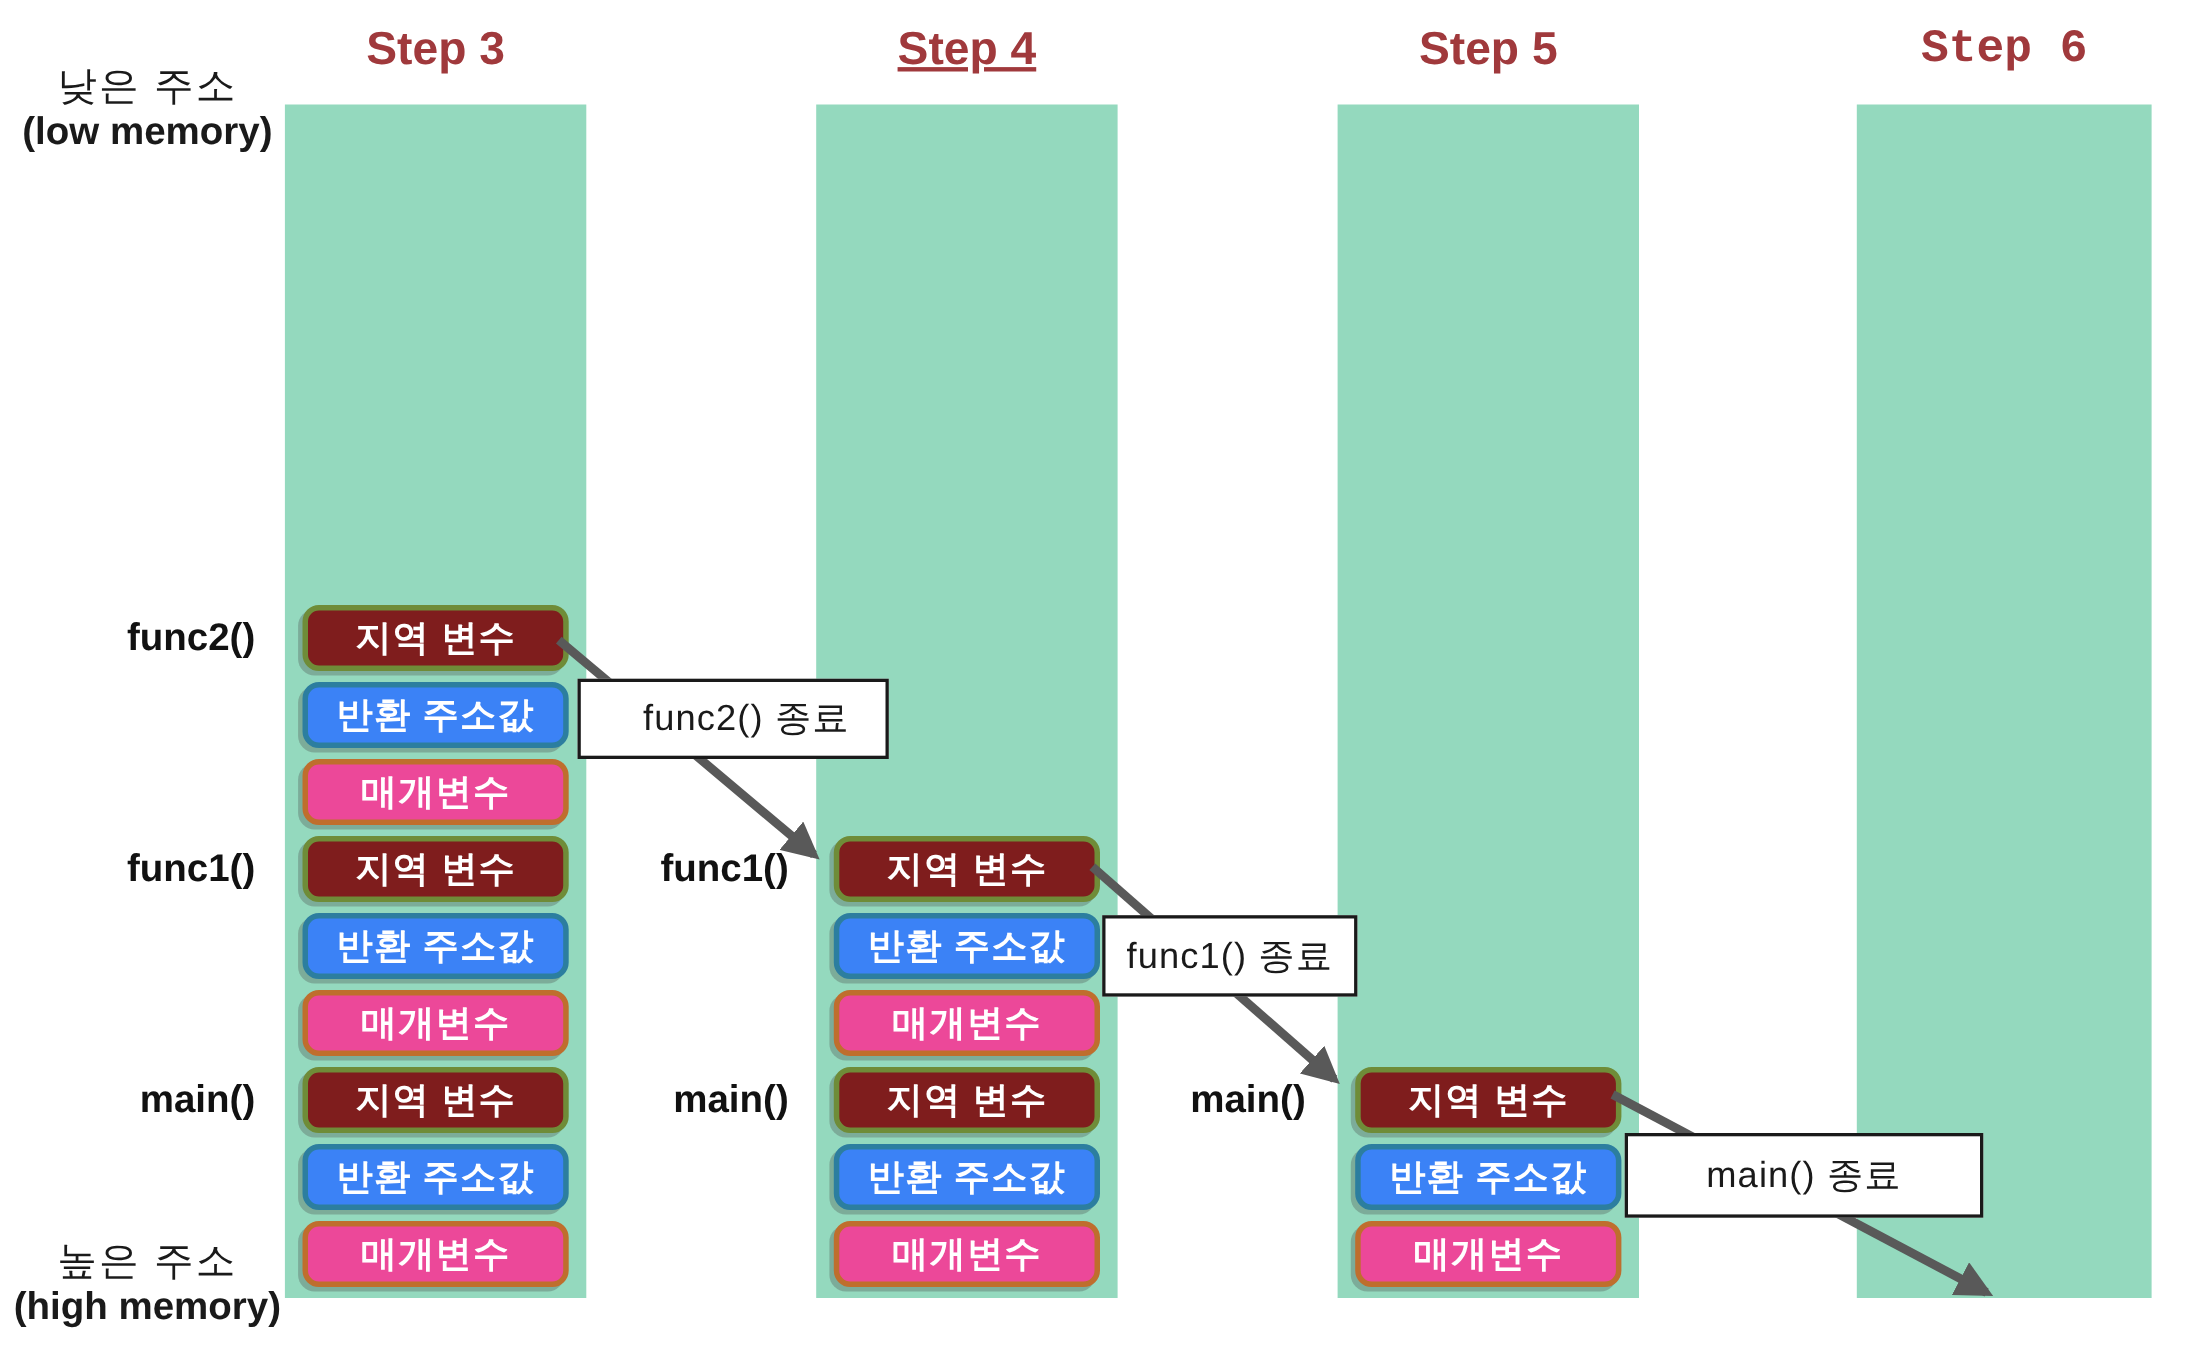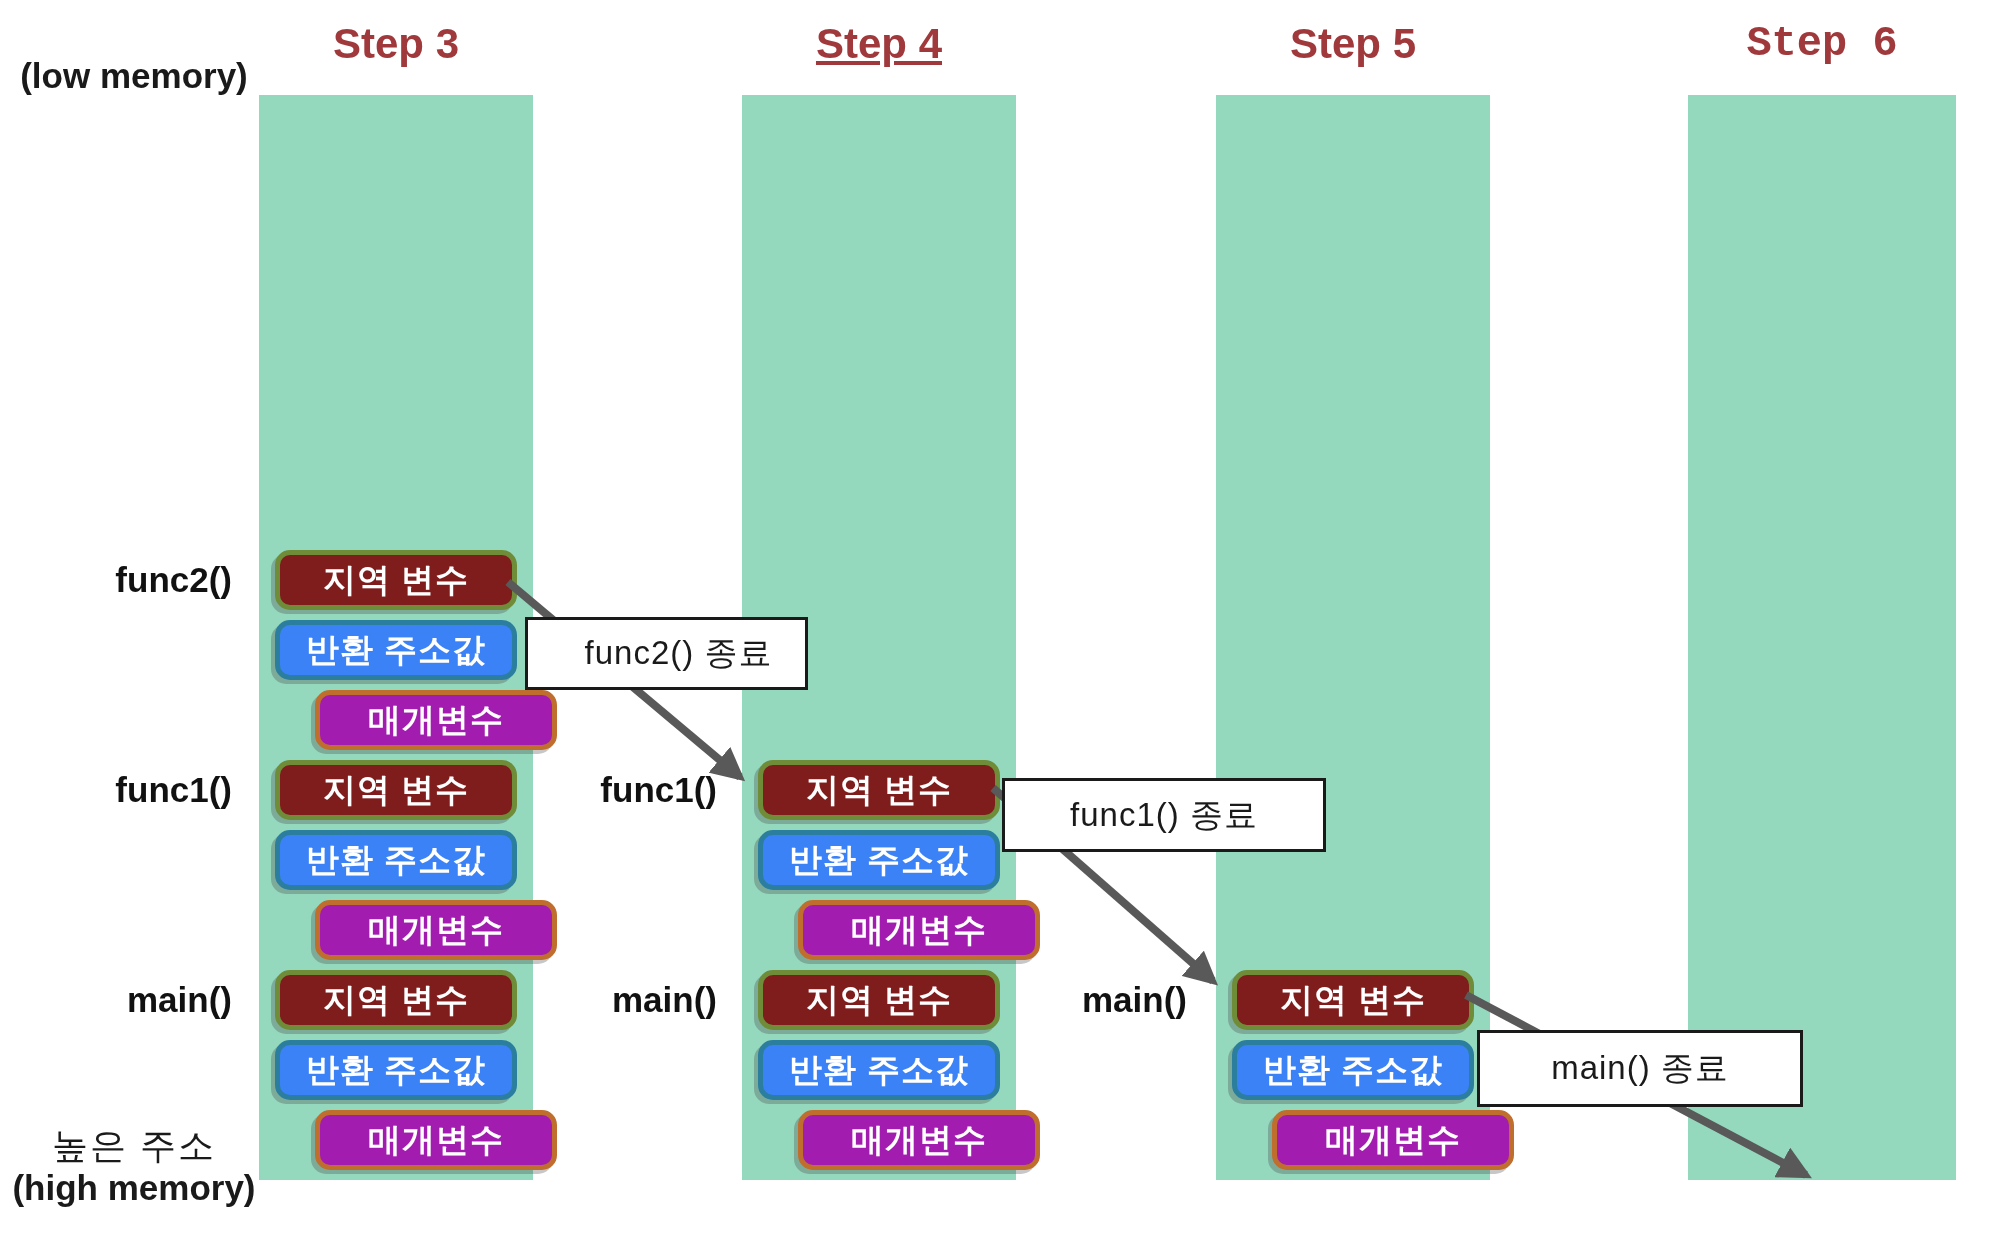--- a/index.html
+++ b/index.html
@@ -20,38 +20,39 @@
   .mem-ko{font-size:36px;line-height:44px;letter-spacing:2px;}
   .mem-en{font-size:35px;line-height:40px;font-weight:bold;}
   .blk{
     position:absolute;width:242px;height:60px;box-sizing:border-box;z-index:2;
     border-radius:15px;border:5px solid;display:flex;align-items:center;justify-content:center;
     color:#ffffff;font-size:33px;font-weight:bold;letter-spacing:1px;
     box-shadow:-4px 4px 0 rgba(70,70,70,0.30);
   }
   .blk.green{background:#7f1d1d;border-color:#6f8c38;}
   .blk.blue{background:#3b82f6;border-color:#2c7e9f;}
-  .blk.orange{background:#a21caf;border-color:#bf6e2d;margin-left:40px;}
+  .blk.orange{background:#ec4899;border-color:#bf6e2d;}
   .frame-label{
     position:absolute;width:212px;height:48px;z-index:2;text-align:right;
     color:#111111;font-size:35px;font-weight:bold;line-height:48px;
   }
   #arrow-layer{position:absolute;left:0;top:0;z-index:3;pointer-events:none;}
   .transition-box{
     position:absolute;box-sizing:border-box;z-index:4;background:#ffffff;
     border:3px solid #1a1a1a;display:flex;align-items:center;justify-content:center;
     color:#1a1a1a;font-size:33px;letter-spacing:1px;
   }
 </style>
 </head>
 <body>
 
 <div id="stage">
 
   <div class="mem-label" style="top:56px;">
+    <div class="mem-ko">낮은 주소</div>
     <div class="mem-en">(low memory)</div>
   </div>
   <div class="mem-label" style="top:1124px;">
     <div class="mem-ko">높은 주소</div>
     <div class="mem-en">(high memory)</div>
   </div>
 
   <div class="step-title" style="left:259px;width:274px;">Step 3</div>
   <div class="step-title" style="left:742px;width:274px;text-decoration:underline;">Step 4</div>
   <div class="step-title" style="left:1216px;width:274px;">Step 5</div>
@@ -97,16 +98,16 @@
       <marker id="ah" viewBox="0 0 10 10" refX="8" refY="5" markerWidth="4.2" markerHeight="4.2" orient="auto-start-reverse">
         <path d="M0,0 L10,5 L0,10 z" fill="#595959"></path>
       </marker>
     </defs>
     <line x1="508" y1="582" x2="740" y2="777" stroke="#595959" stroke-width="8" marker-end="url(#ah)"></line>
     <line x1="993" y1="788" x2="1213" y2="981" stroke="#595959" stroke-width="8" marker-end="url(#ah)"></line>
     <line x1="1466" y1="995" x2="1806" y2="1175" stroke="#595959" stroke-width="8" marker-end="url(#ah)"></line>
   </svg>
 
   <div class="transition-box" style="left:525px;top:617px;width:283px;height:73px;padding-left:24px;">func2() 종료</div>
-  <div class="transition-box" style="left:1002px;top:778px;width:324px;height:74px;">func1() 종료</div>
+  <div class="transition-box" style="left:1002px;top:832px;width:232px;height:74px;">func1() 종료</div>
   <div class="transition-box" style="left:1477px;top:1030px;width:326px;height:77px;">main() 종료</div>
 
 </div>
 
 </body></html>

